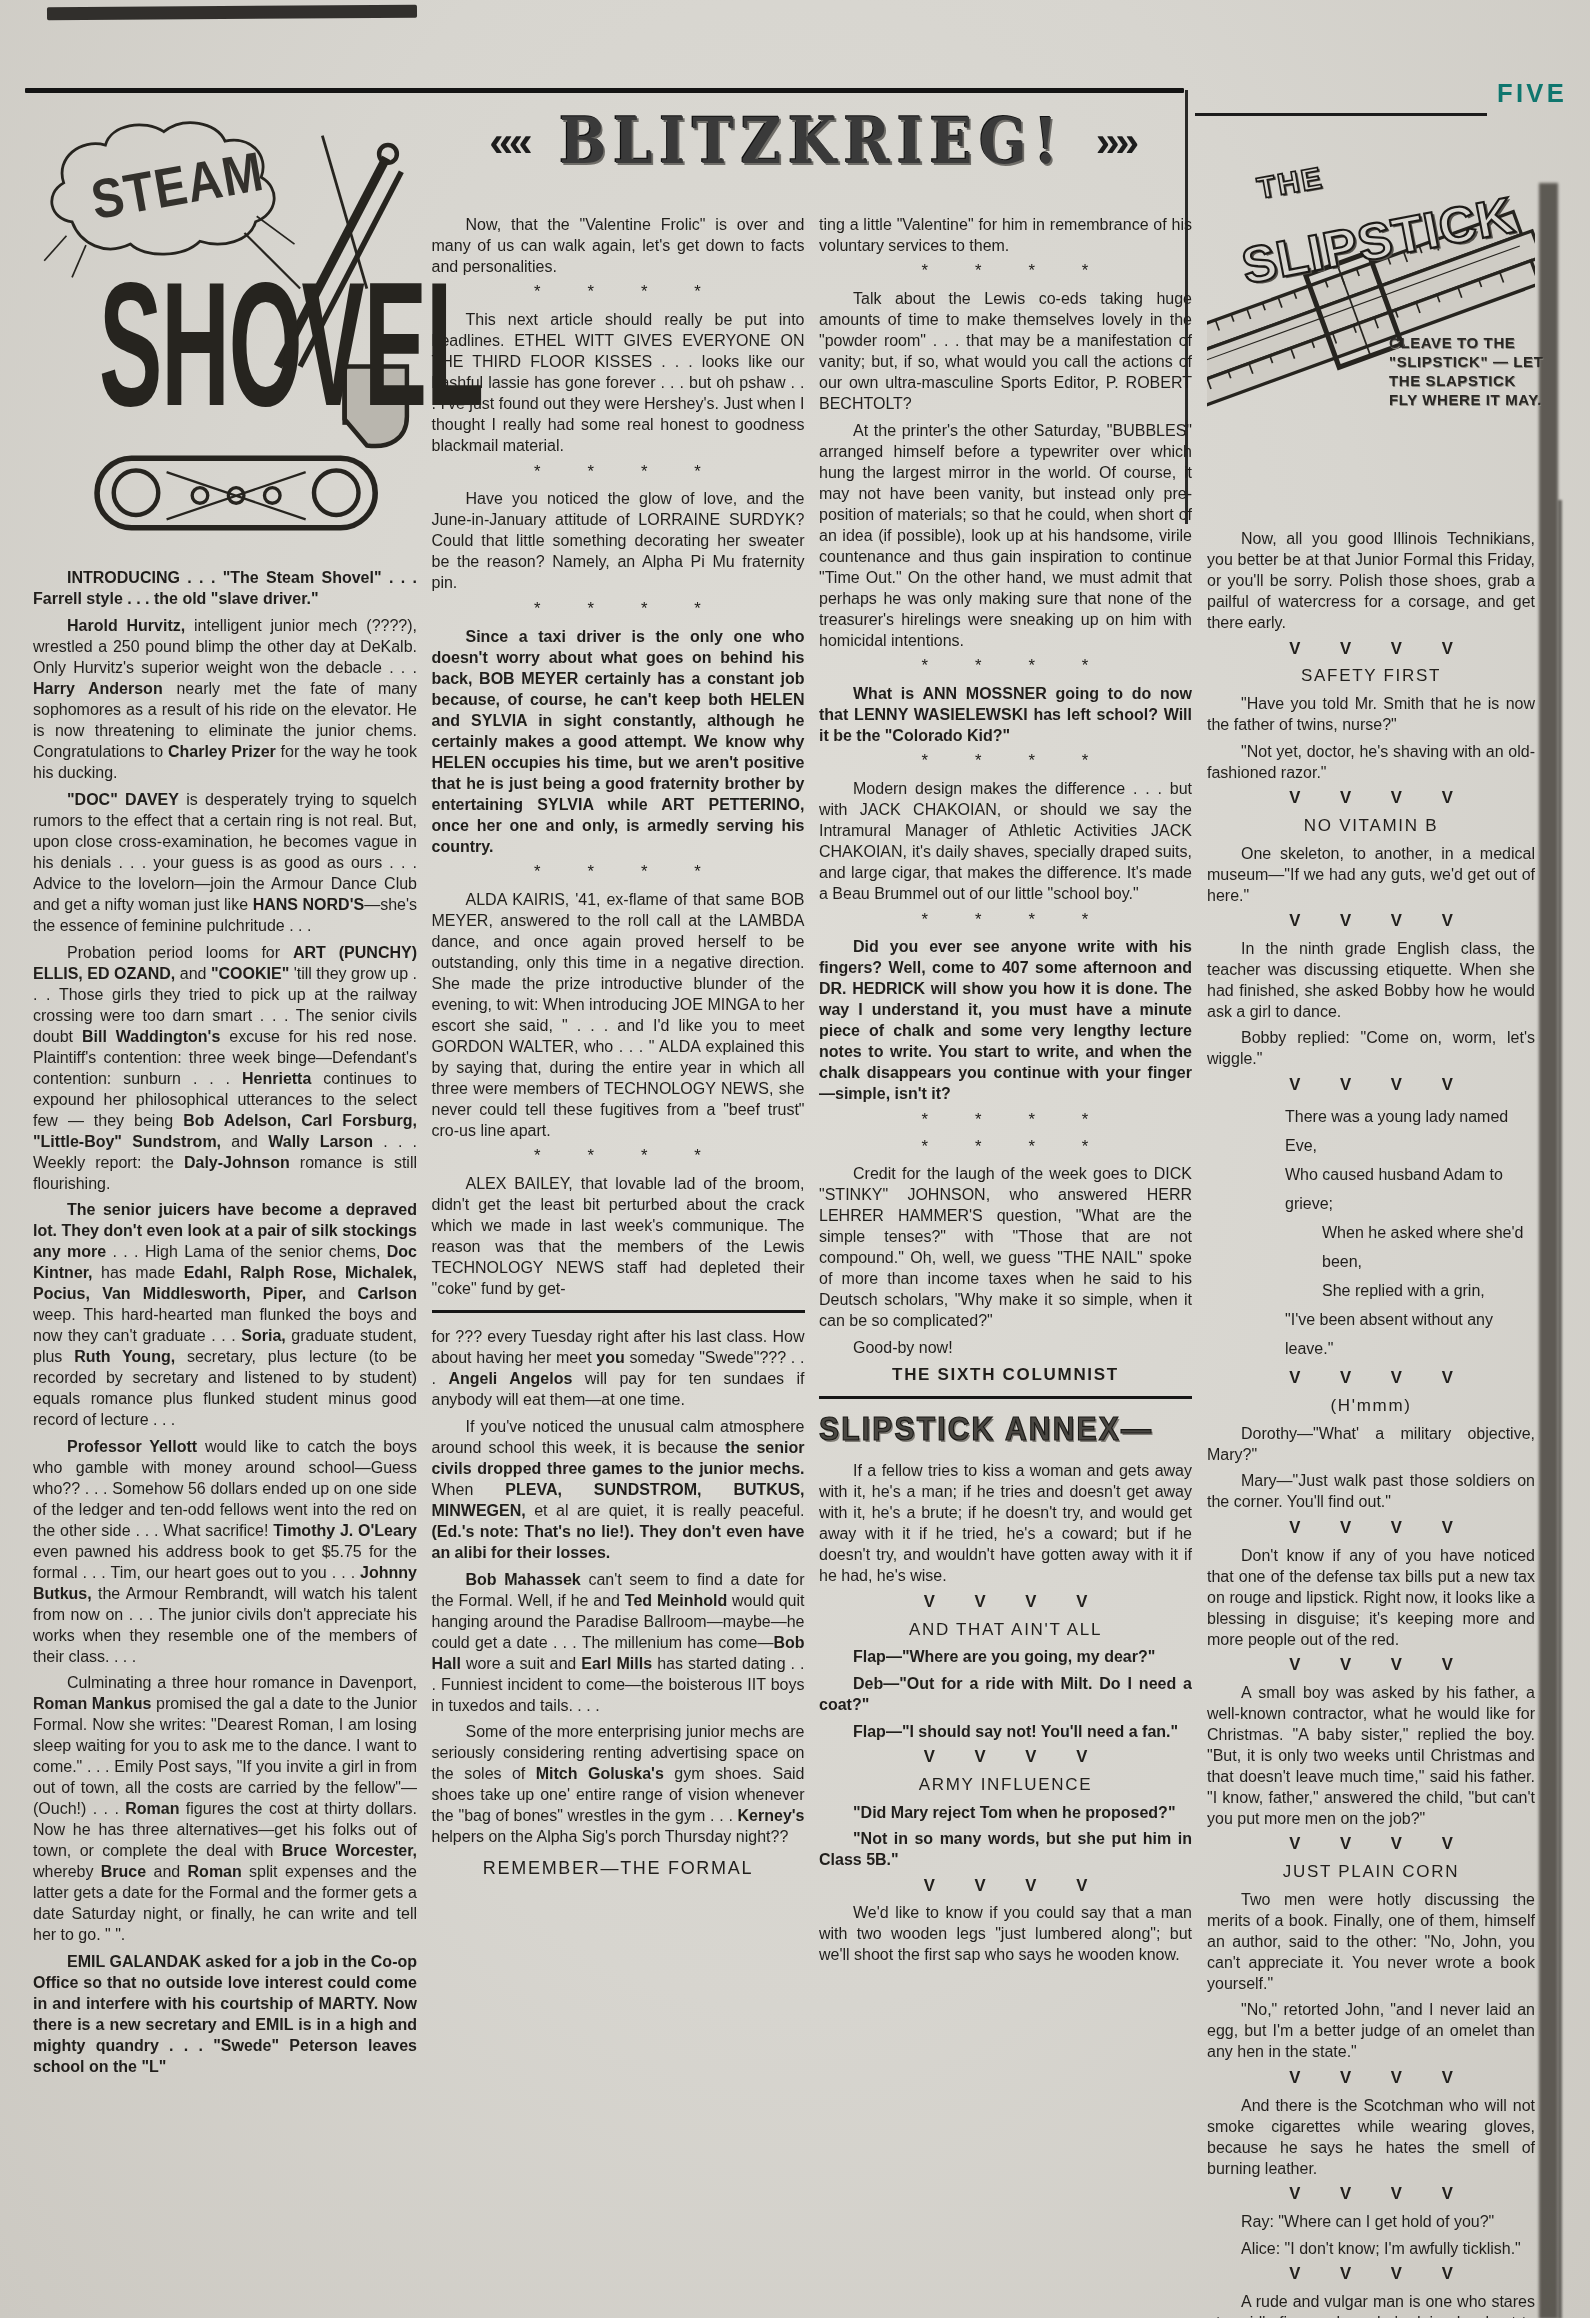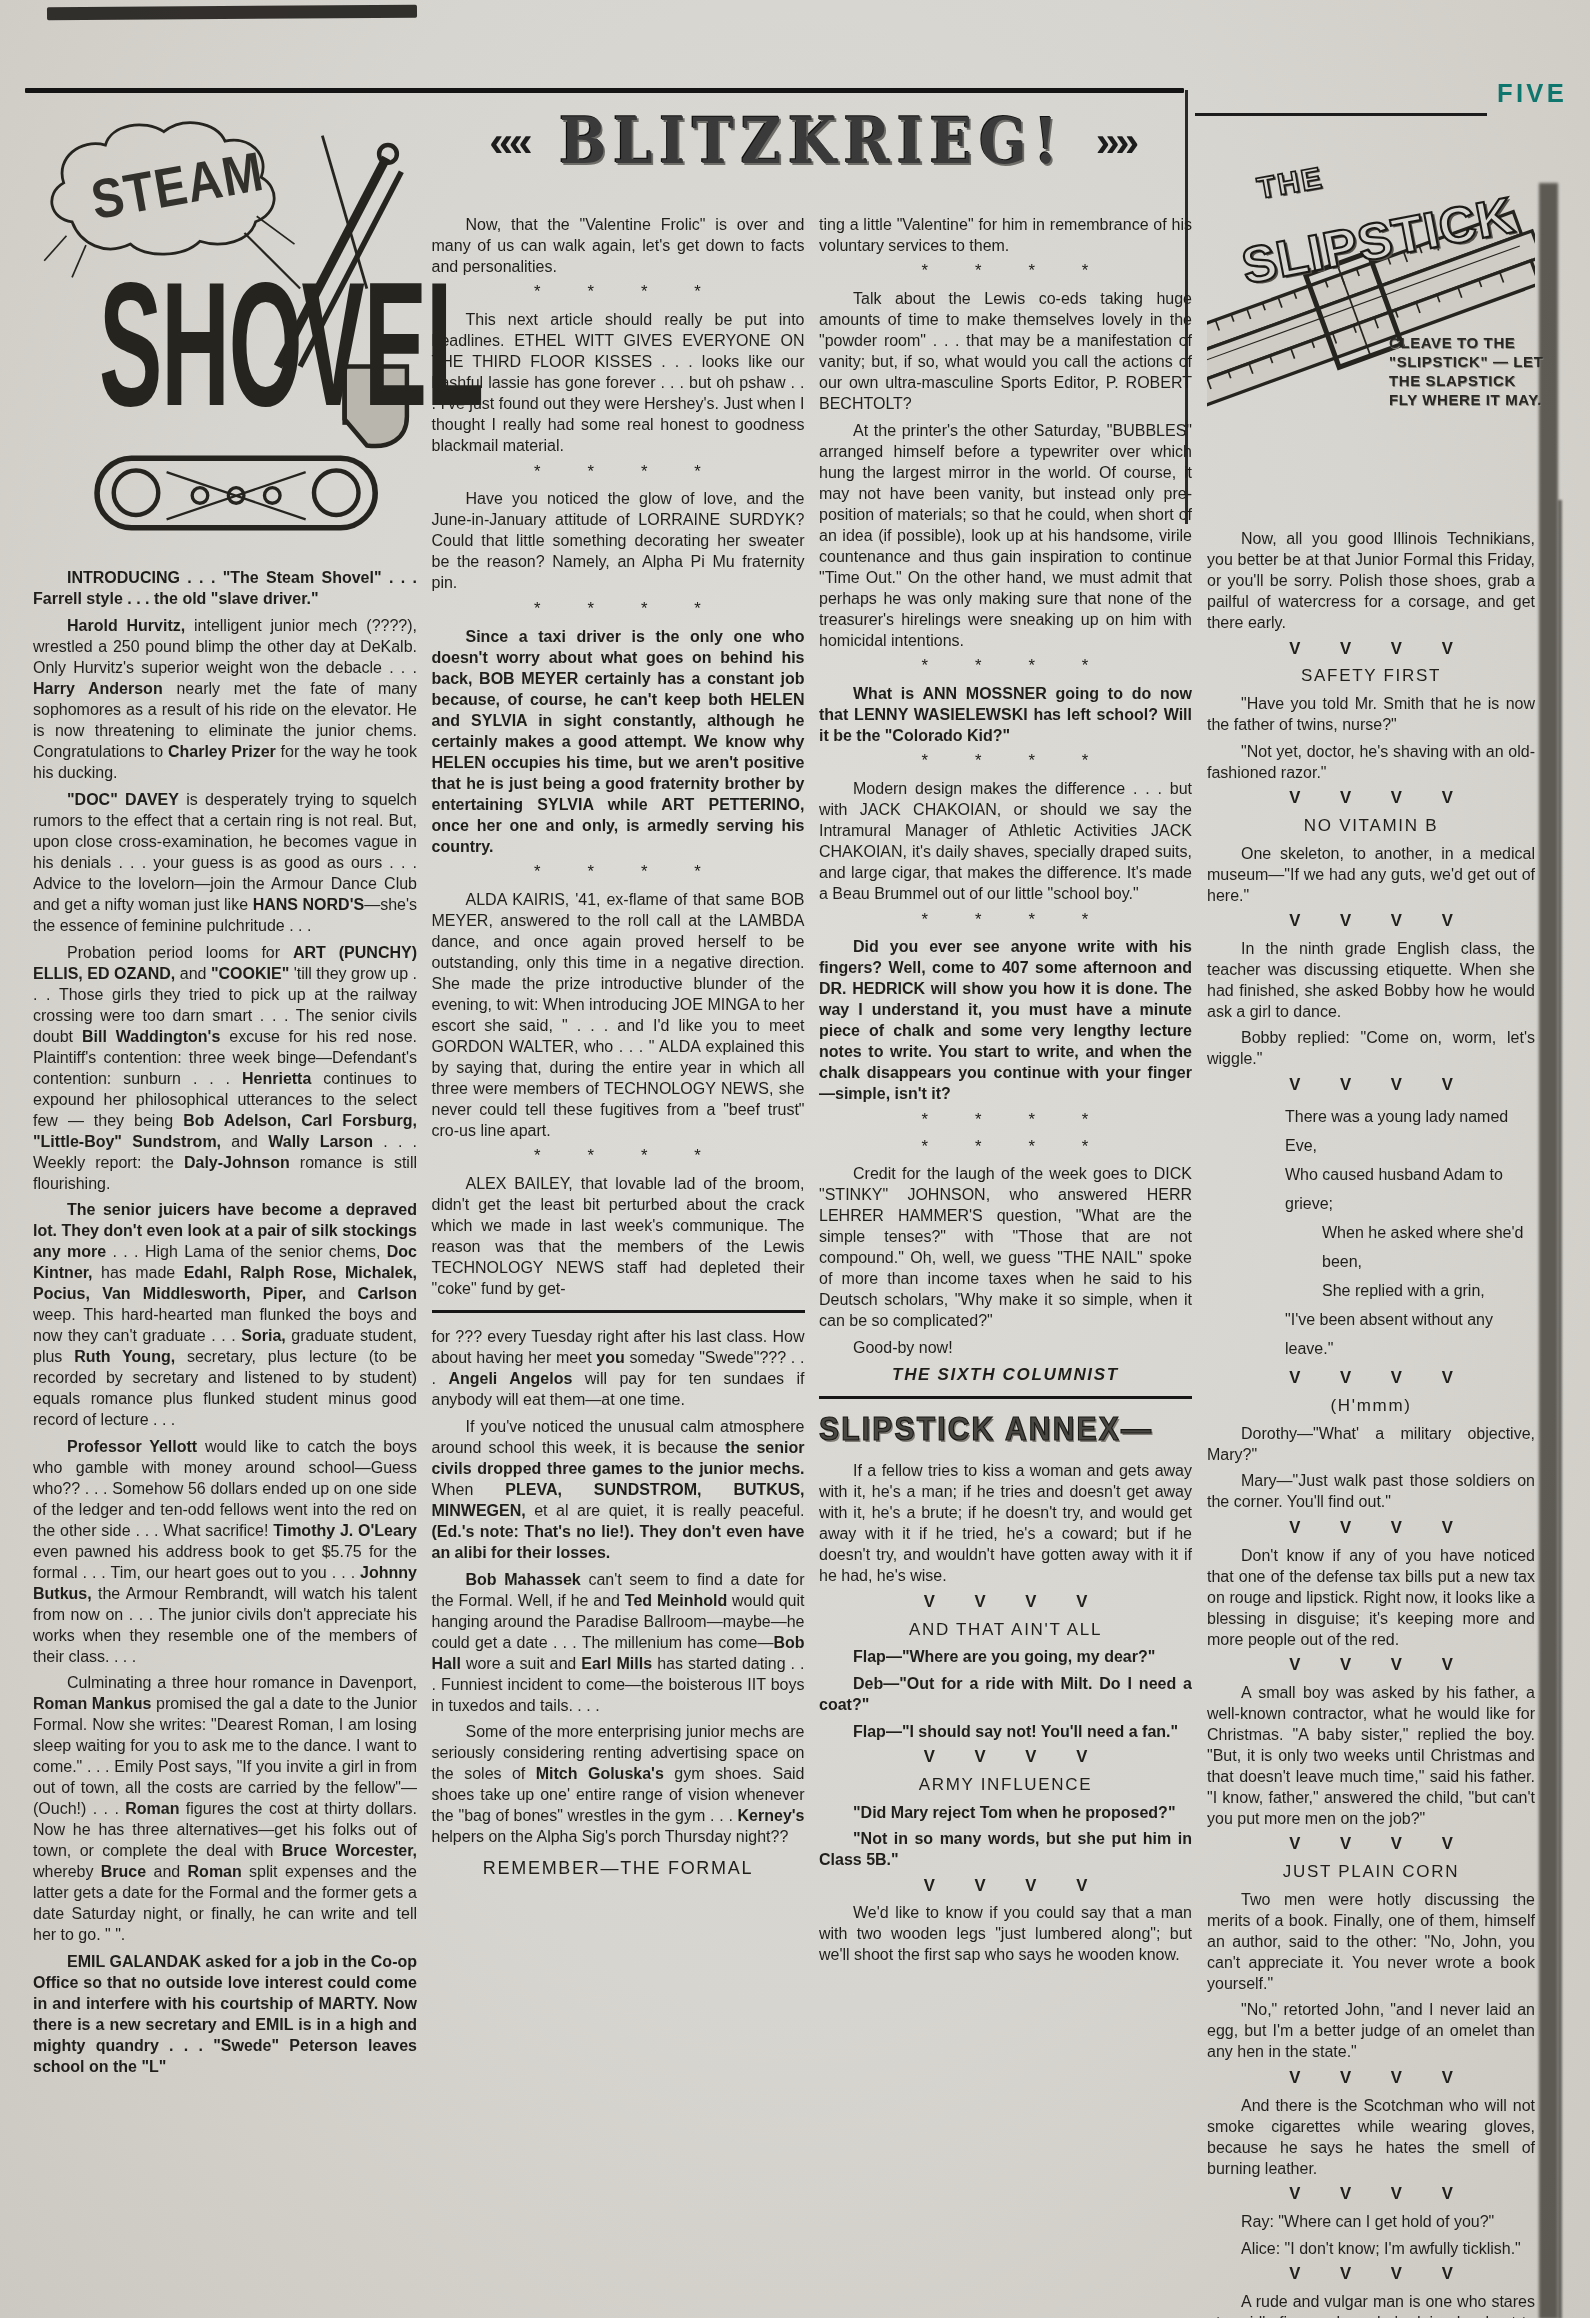--- a/index.html
+++ b/index.html
@@ -27,21 +27,21 @@
   p.para{margin:0 0 5.6px;text-indent:34px;text-align:justify;font-size:16px;line-height:21px;}
   p.para.cont{text-indent:0;}
   p.para.lead{margin-bottom:6.7px;}
   b{font-weight:700;}
   .divider{text-align:center;margin:4.4px 0 6.7px;font-size:16.7px;color:#22201d;}
   .divider.stars{word-spacing:2.4em;letter-spacing:1.1px;}
   .divider.vees{word-spacing:2.1em;font-weight:700;}
   .subhead{text-align:center;letter-spacing:1.7px;margin:3.3px 0 6.7px;font-size:17px;line-height:21px;}
   .centerline{text-align:center;font-weight:400;letter-spacing:1.7px;margin:11px 0;font-size:18px;}
   .signature{font-weight:700;letter-spacing:1.7px;margin:6.7px 0 4.4px;font-size:17px;}
-  .signature.center{text-align:center;font-style:italic;}
+  .signature.center{text-align:center;}
   .verse{margin:1.1px 0 5.6px;font-size:16px;line-height:29px;padding-left:78px;}
   .verse .vline.deep{padding-left:37px;}
   .col-rule{border:none;border-top:3.9px solid #161616;margin:11px 0 13.3px;}
 
   
   .blitz-head{display:flex;align-items:center;justify-content:center;gap:31px;margin:16.7px 0 31px;height:83px;}
   .blitz-chev{font-size:43px;font-weight:700;letter-spacing:-4.4px;color:#1d1d1d;}
   .blitz-title{font-family:"DejaVu Serif","Liberation Serif",serif;font-weight:700;font-size:56px;letter-spacing:6.7px;color:#3a3a3a;transform:scaleY(1.12);text-shadow:1.7px 1.7px 0 #6f6d68, -1.1px -1.1px 0 #111;}
 
   

